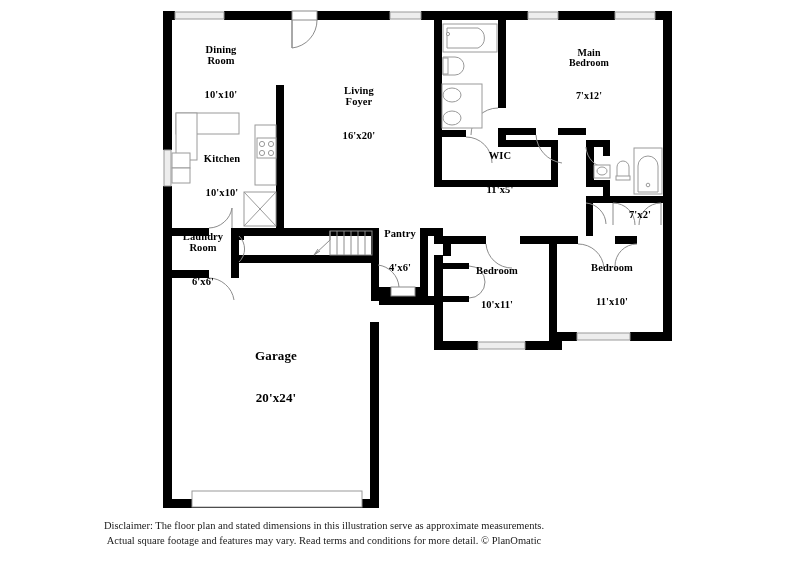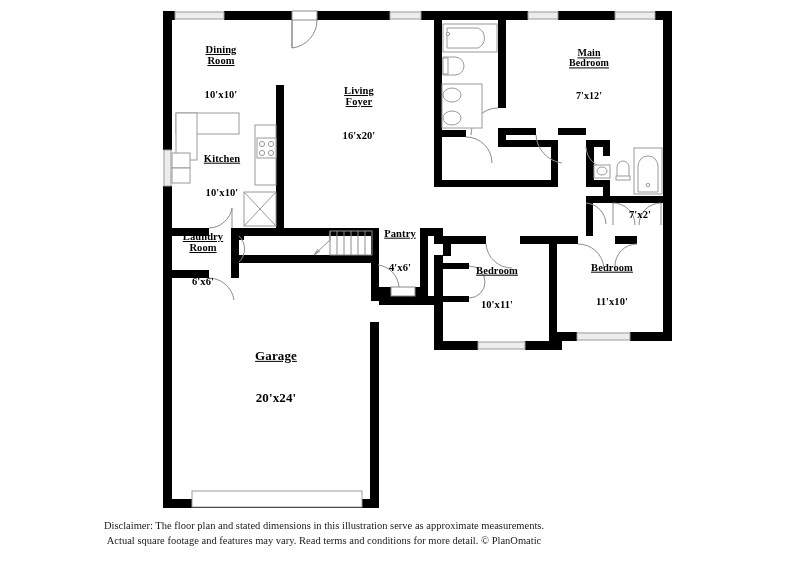--- a/index.html
+++ b/index.html
@@ -31,21 +31,21 @@
     position: absolute;
     text-align: center;
     font-family: "Liberation Serif", serif;
     font-weight: bold;
     color: #000000;
     line-height: 1.08;
     white-space: pre;
     transform: translate(-50%, -50%);
     letter-spacing: 0.1px;
   }
-  .rl-name { display: block; text-decoration: underline; }
+  .rl-name { display: block; }
   .rl-dim  { display: block; }
   #disclaimer {
     position: absolute;
     left: 0;
     top: 519px;
     width: 648px;
     text-align: center;
     font-family: "Liberation Serif", serif;
     font-size: 10.5px;
     color: #1a1a1a;
@@ -262,20 +262,24 @@
     <span class="rl-name">Kitchen</span>
     <span class="rl-dim">10'x10'</span>
   </div>
 
   <div class="room-label" style="left:589px; top:75px; font-size:10px;">
     <span class="rl-name">Main
 Bedroom</span>
     <span class="rl-dim">7'x12'</span>
   </div>
 
+  <div class="room-label" style="left:500px; top:172px; font-size:10.5px;">
+    <span class="rl-name">WIC</span>
+    <span class="rl-dim">11'x5'</span>
+  </div>
 
   <div class="room-label" style="left:640px; top:214px; font-size:10.5px;">
     <span class="rl-dim">7'x2'</span>
   </div>
 
 
   <div class="room-label" style="left:203px; top:259px; font-size:10.5px;">
     <span class="rl-name">Laundry
 Room</span>
     <span class="rl-dim">6'x6'</span>

